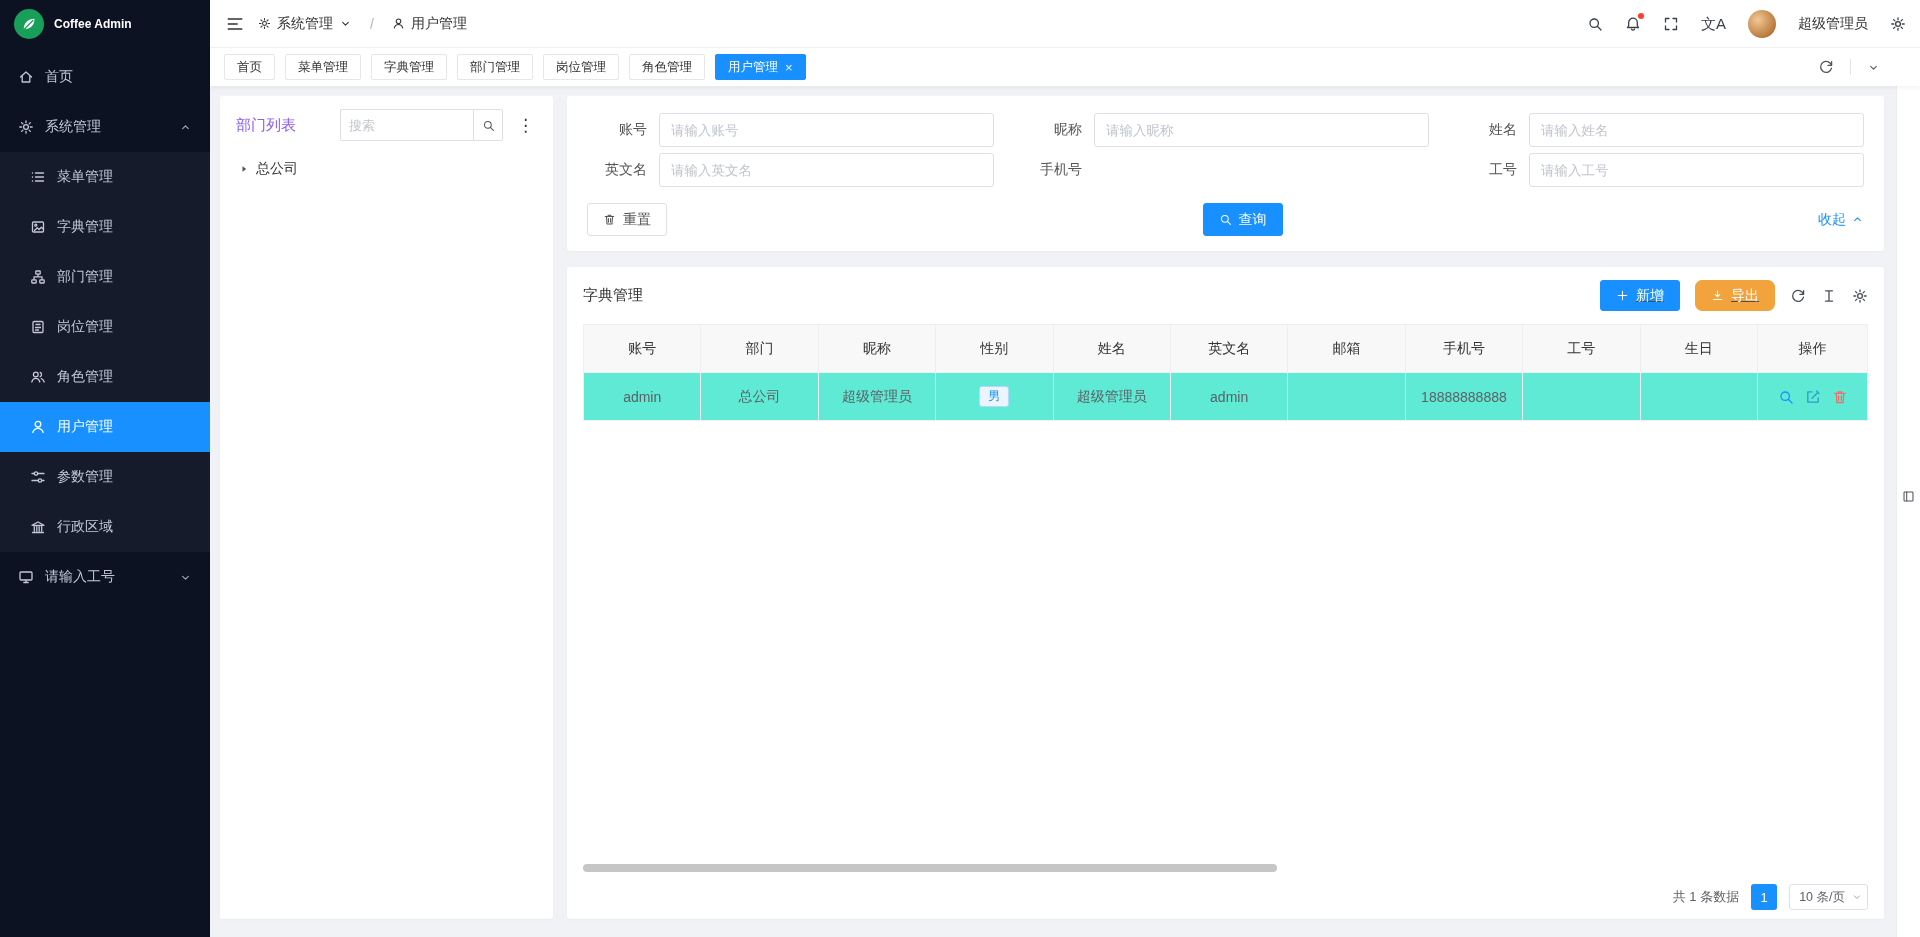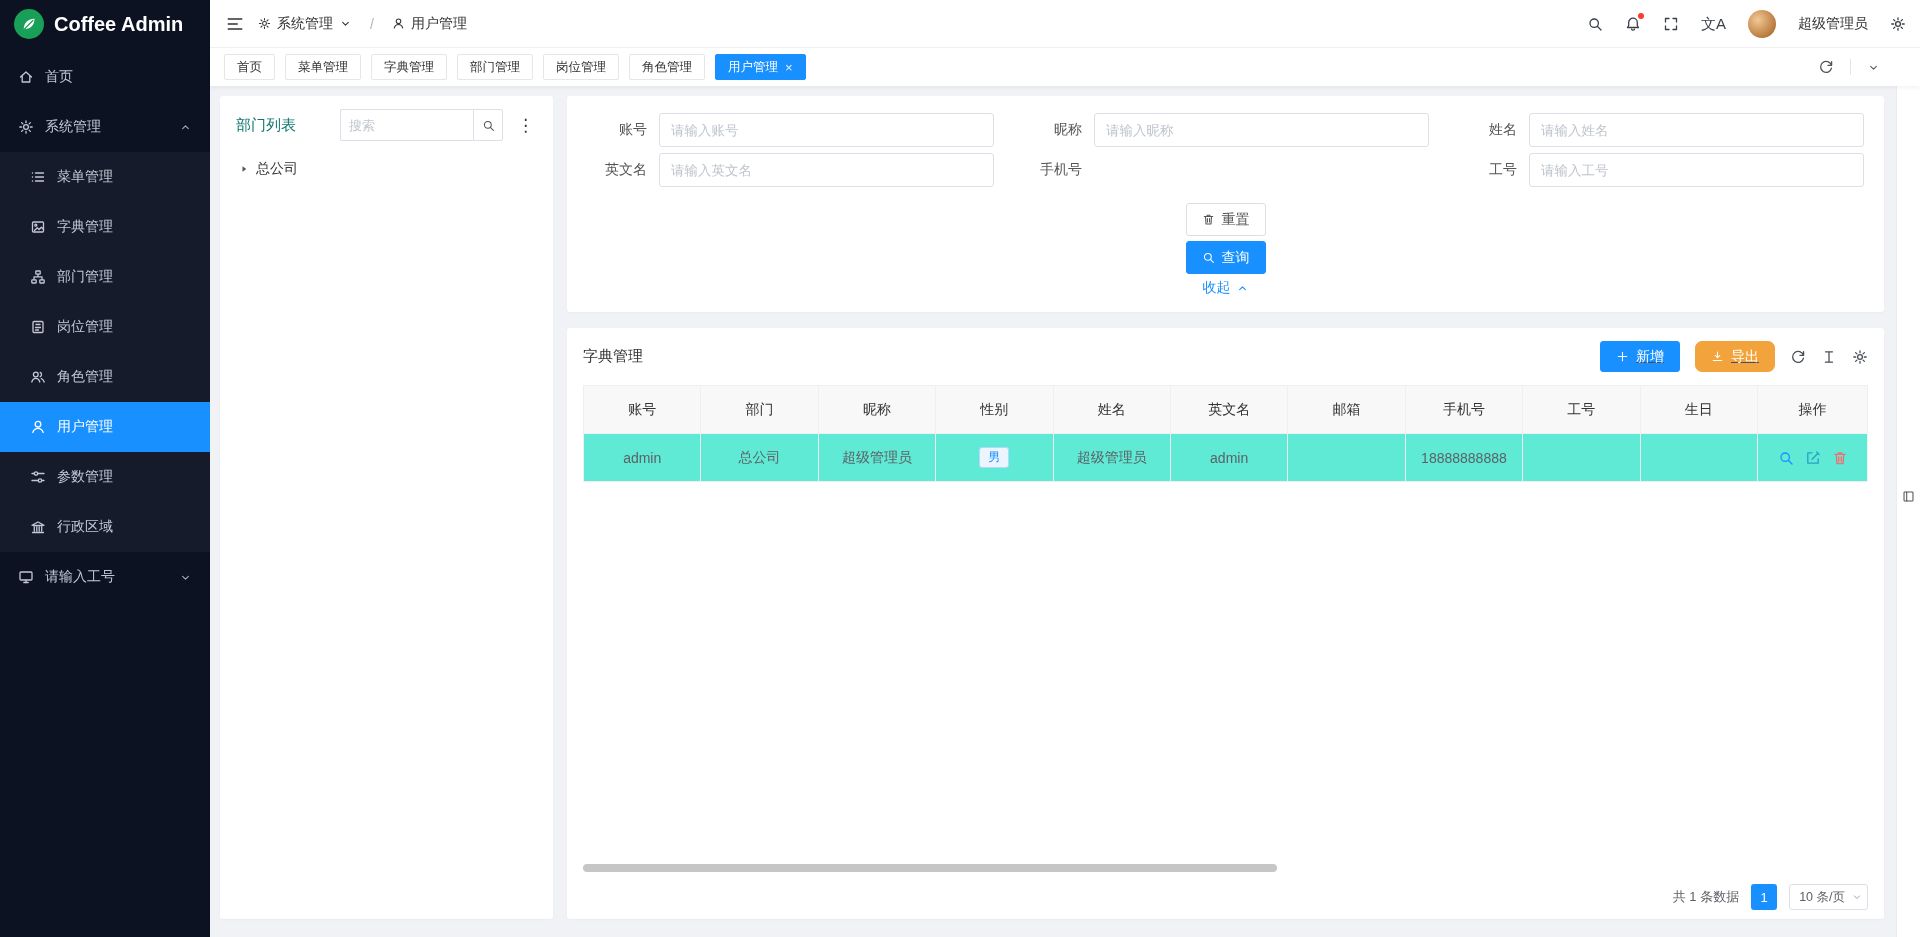--- a/index.html
+++ b/index.html
@@ -13,21 +13,21 @@
   .ic-sm { width:13px; height:13px; }
   .ic-lg { width:18px; height:18px; }
 
   .app { display:flex; width:1920px; height:937px; }
 
   
   .sidebar { width:210px; flex-shrink:0; background:#0c1222; color:#c3c8d4; display:flex; flex-direction:column; }
   .logo { height:48px; display:flex; align-items:center; gap:10px; padding:0 14px; flex-shrink:0; }
   .logo-icon { width:30px; height:30px; border-radius:50%; background:#18a058; display:flex; align-items:center; justify-content:center; }
   .logo-icon .ic { width:20px; height:20px; color:#fff; }
-  .logo-text { color:#fff; font-weight:bold; font-size:20px; white-space:nowrap; }
+  .logo-text { color:#fff; font-weight:bold; font-size:12px; white-space:nowrap; }
   .menu { padding-top:4px; }
   .menu-item { height:50px; display:flex; align-items:center; gap:11px; padding:0 18px; font-size:14px; cursor:pointer; white-space:nowrap; }
   .menu-item .arrow { margin-left:auto; opacity:.85; }
   .submenu { background:rgba(255,255,255,0.04); }
   .submenu .menu-item { padding-left:30px; }
   .menu-item.active { background:#1890ff; color:#fff; }
 
   
   .main { flex:1; display:flex; flex-direction:column; min-width:0; position:relative; }
 
@@ -49,39 +49,39 @@
   .tab-tools { margin-left:auto; display:flex; align-items:center; gap:16px; color:#50555d; }
   .tab-divider { width:1px; height:16px; background:#e4e4e6; }
 
   .right-gutter { position:absolute; top:48px; right:0; bottom:0; width:24px; background:#fff; border-left:1px solid #ececee; display:flex; justify-content:center; padding-top:8px; color:#50555d; z-index:1; }
 
   .content { flex:1; display:flex; gap:14px; padding:10px 36px 18px 10px; min-height:0; }
 
   
   .dept-panel { width:333px; flex-shrink:0; background:#fff; border-radius:3px; padding:13px 16px; box-shadow:0 1px 2px rgba(0,0,0,0.03); }
   .dept-head { display:flex; align-items:center; gap:12px; }
-  .dept-title { font-size:15px; color:#0f766e; white-space:nowrap; }
+  .dept-title { font-size:15px; color:#8b5cf6; white-space:nowrap; }
   .dept-search { flex:1; display:flex; align-items:center; min-width:0;padding-left:32px; }
   .dept-search input { flex:1; min-width:0; height:32px; border:1px solid #dcdfe6; border-right:none; border-radius:2px 0 0 2px; padding:0 8px; font-size:13px; color:#333; outline:none; }
   .dept-search-btn { width:30px; height:32px; border:1px solid #dcdfe6; border-radius:0 2px 2px 0; background:#fff; display:flex; align-items:center; justify-content:center; color:#555; cursor:pointer; }
   .dept-more { font-size:17px; color:#333; cursor:pointer; padding:0 2px; letter-spacing:1px; }
   .tree { margin-top:16px; }
   .tree-node { display:flex; align-items:center; gap:6px; font-size:14px; color:#333; cursor:pointer; padding:3px 2px; }
   .tree-caret { width:12px; height:12px; color:#555; }
 
   
   .right-col { flex:1; display:flex; flex-direction:column; gap:16px; min-width:0; }
 
   .filter-card { background:#fff; border-radius:3px; padding:17px 20px 15px; box-shadow:0 1px 2px rgba(0,0,0,0.03); }
   .filter-grid { display:grid; grid-template-columns:1fr 1fr 1fr; column-gap:28px; row-gap:6px; }
   .field { display:flex; align-items:center; }
   .field label { width:72px; text-align:right; padding-right:12px; font-size:14px; color:#555; flex-shrink:0; white-space:nowrap; }
   .field input { flex:1; min-width:0; height:34px; border:1px solid #dcdfe6; border-radius:3px; padding:0 11px; font-size:13.5px; color:#333; outline:none; }
   input::placeholder { color:#bfc4cc; }
-  .filter-actions { display:flex; justify-content:space-between; align-items:center; gap:5px; margin-top:16px;flex-direction:column; }
+  .filter-actions { display:flex; justify-content:space-between; align-items:center; gap:18px; margin-top:16px; }
 
   .btn { height:33px; padding:0 15px; border-radius:3px; font-size:14px; display:inline-flex; align-items:center; gap:7px; border:1px solid #dcdfe6; background:#fff; color:#555; cursor:pointer; white-space:nowrap; }
   .btn-primary { background:#1890ff; border-color:#1890ff; color:#fff; }
   .btn-warning { background:#f2a33c; border-color:#f2a33c; color:#fff;border-radius:7px; }
   .link { color:#1890ff; font-size:14px; display:inline-flex; gap:5px; align-items:center; cursor:pointer; }
 
   
   .table-card { background:#fff; border-radius:3px; flex:1; min-height:0; display:flex; flex-direction:column; padding:13px 16px 8px; box-shadow:0 1px 2px rgba(0,0,0,0.03); }
   .table-head { display:flex; align-items:center; margin-bottom:13px; }
   .table-title { font-size:15px; color:#333; }

